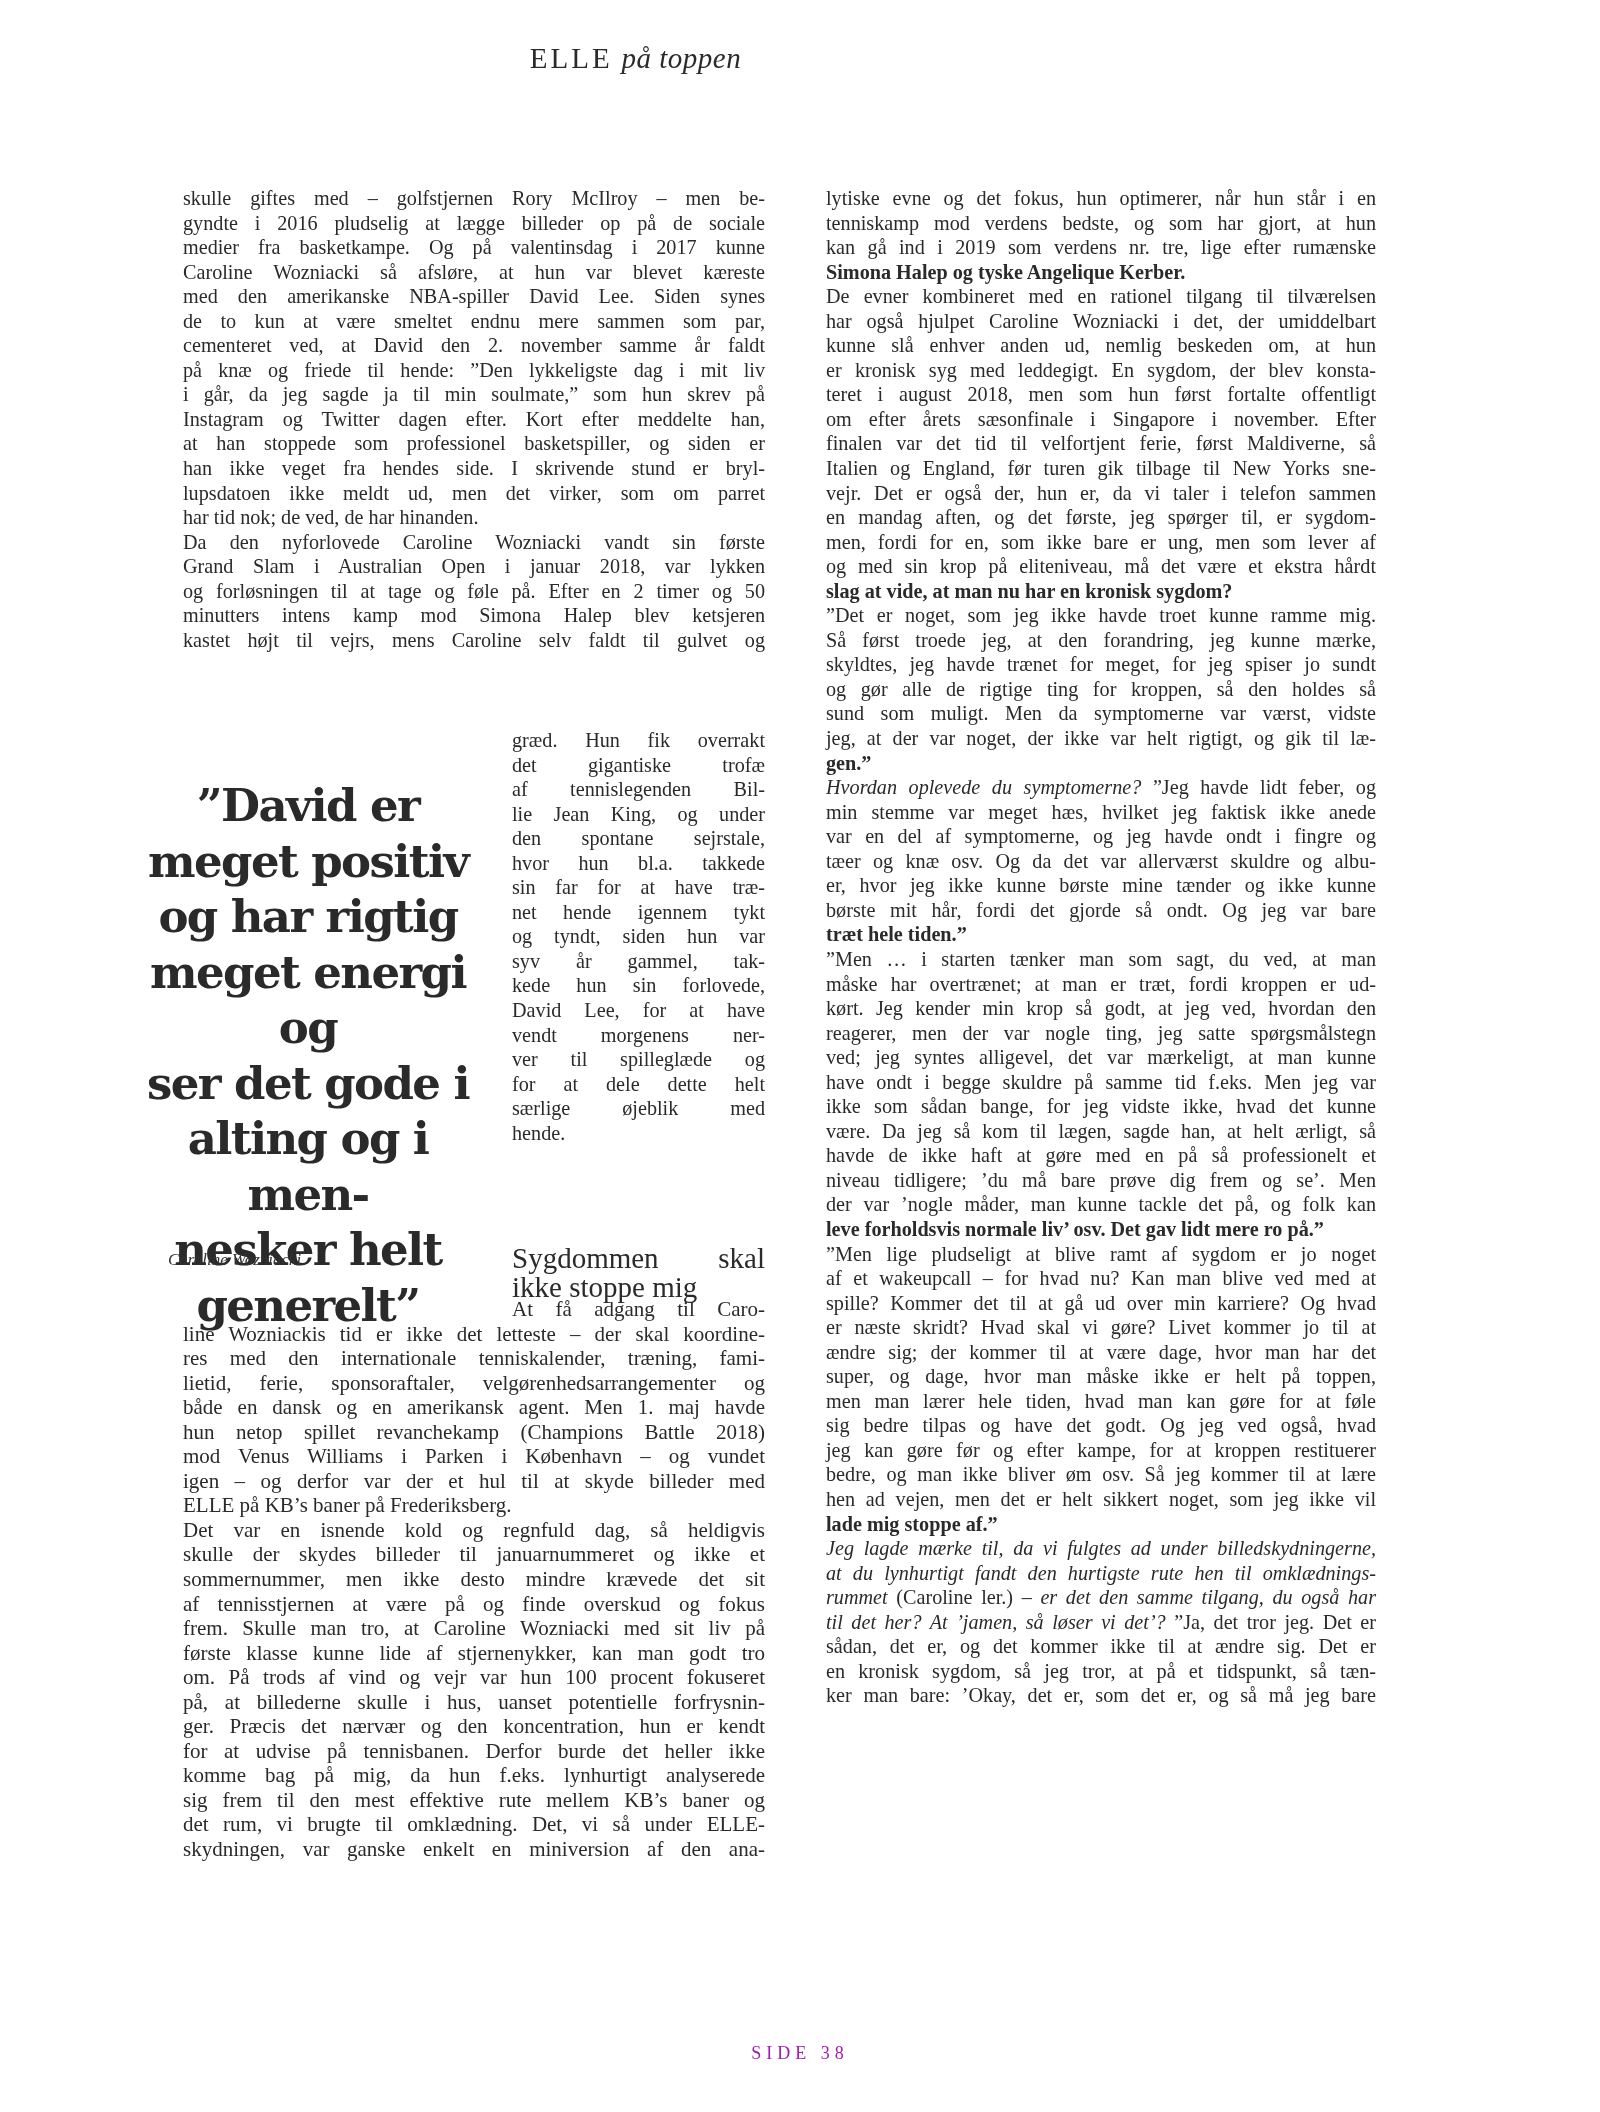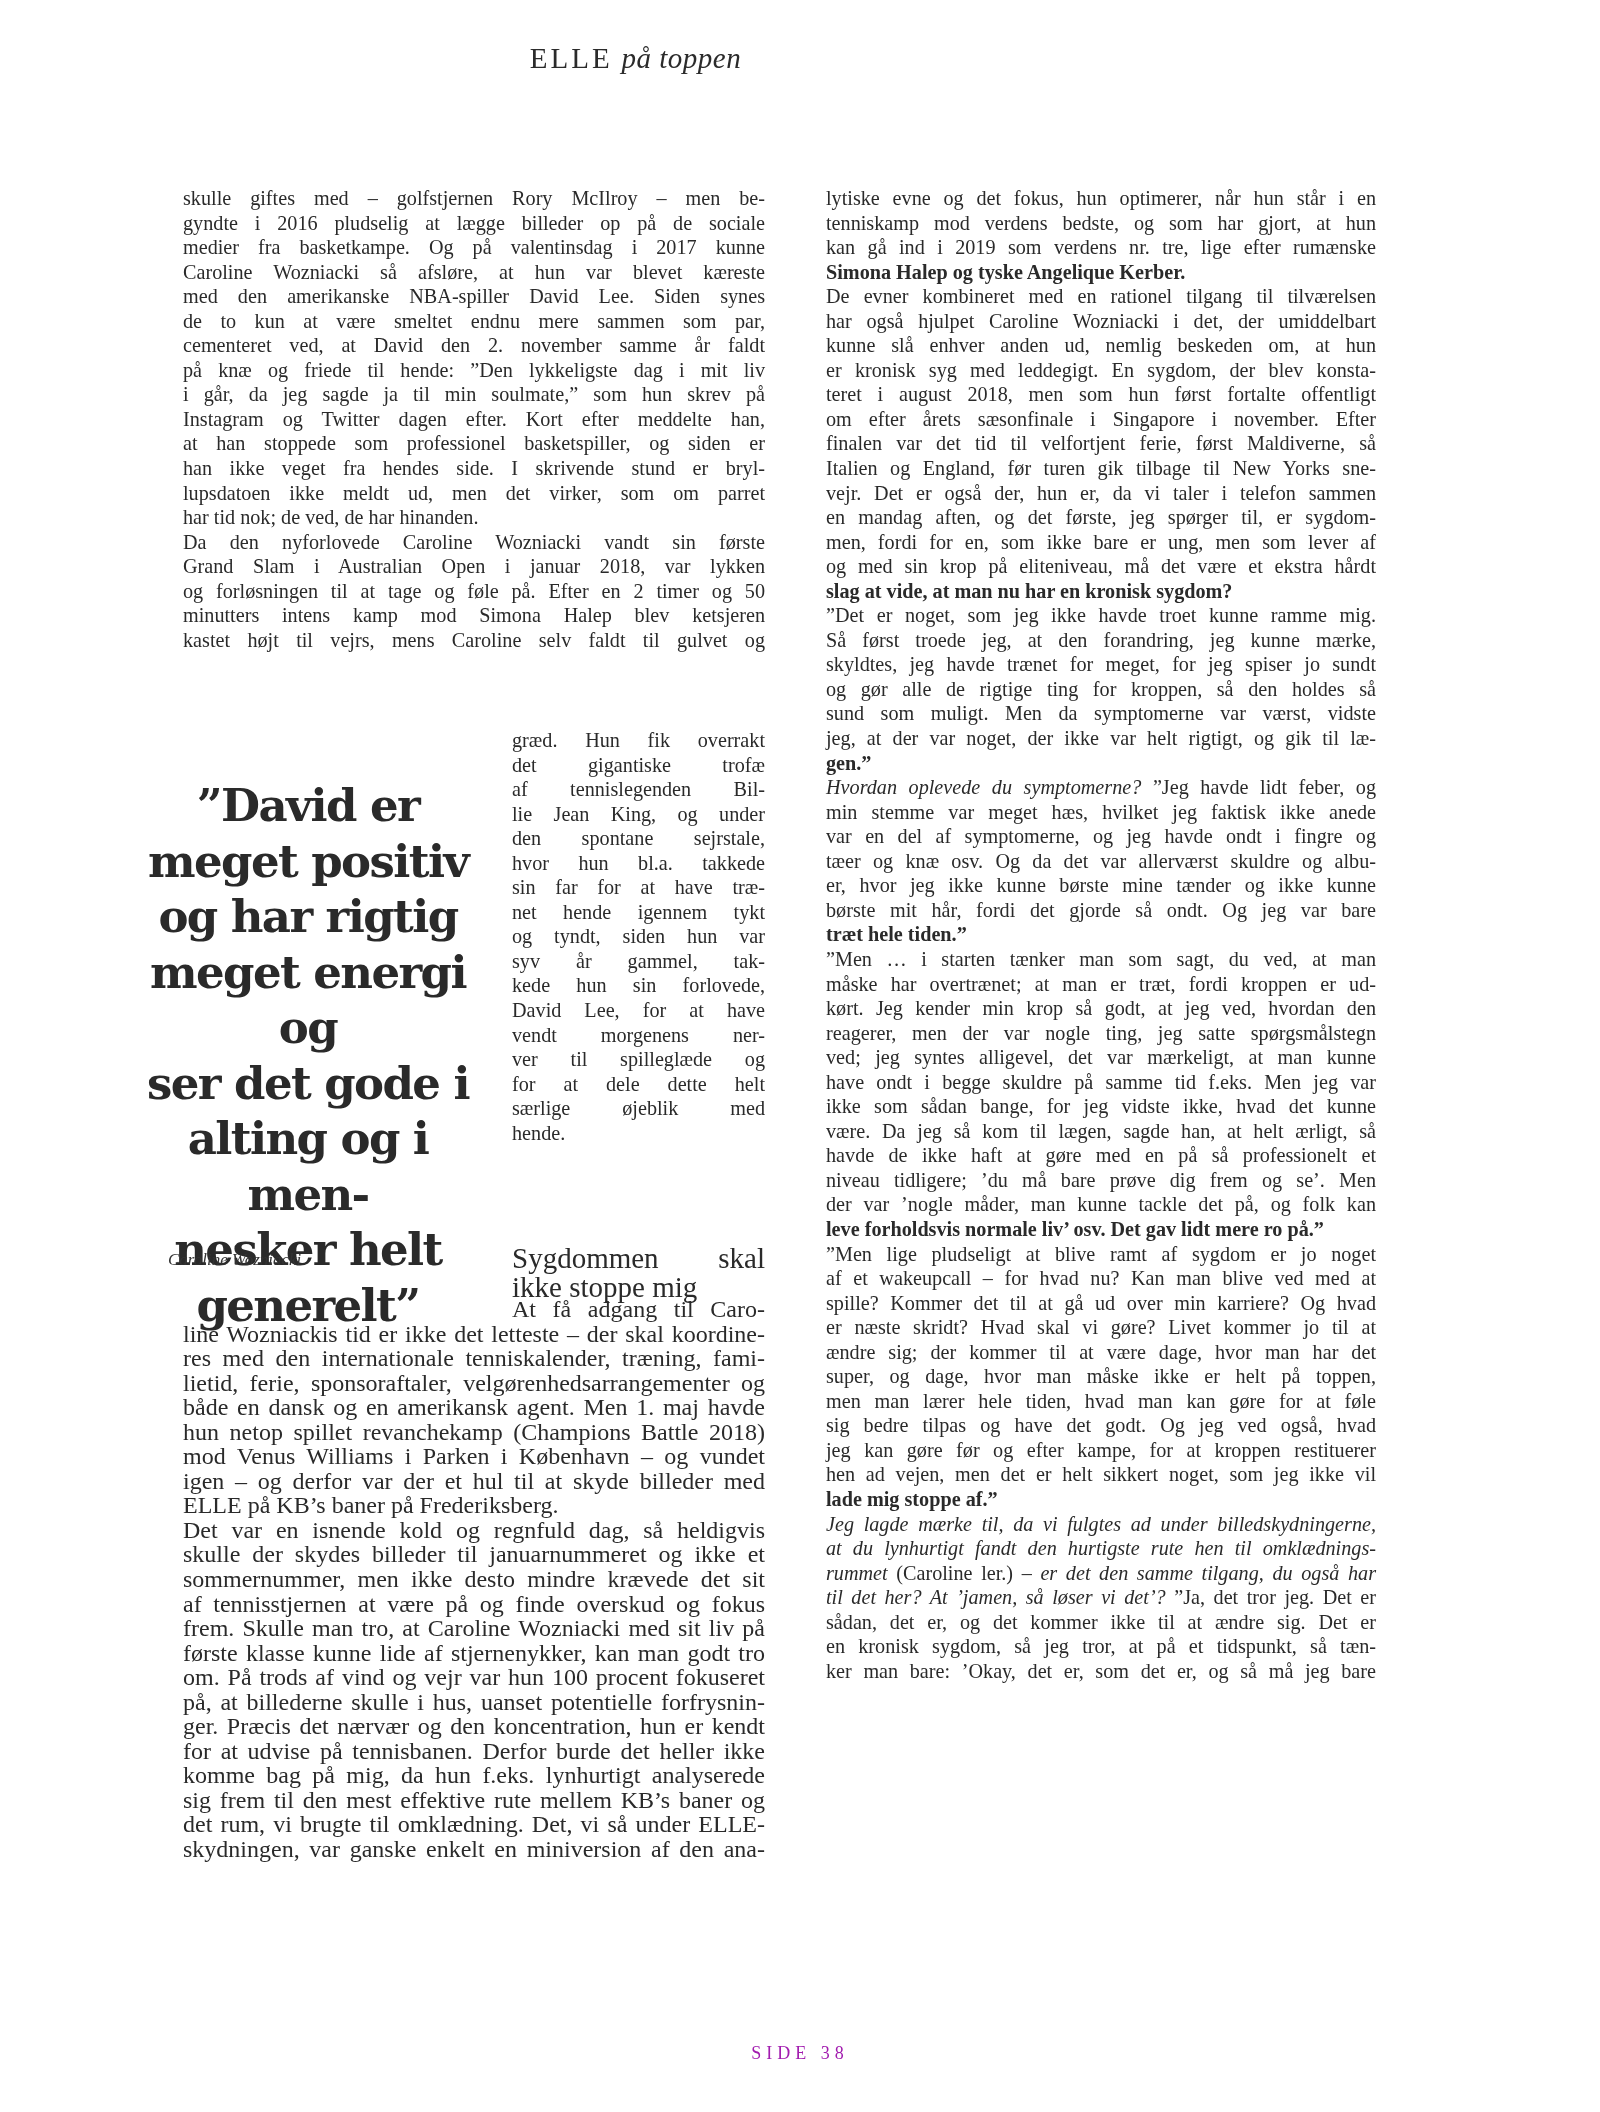--- a/index.html
+++ b/index.html
@@ -19,21 +19,21 @@
   .narrow .ln.last { text-align-last:left; }
   .pullquote { position:absolute; left:128px; top:778px; width:360px; text-align:center;
                font-family:"DejaVu Serif","Liberation Serif",serif; font-weight:bold;
                font-size:45px; line-height:55.5px; color:#2a2a2a; letter-spacing:-1.6px; }
   .pullquote .ln { display:block; }
   .attribution { position:absolute; left:168px; top:1250px; width:230px; text-align:left;
                  font-style:italic; font-size:17px; color:#333; }
   .subhead { position:absolute; left:512px; top:1244px; width:253px; font-size:29px; line-height:29px; color:#2a2a2a; }
   .subhead .ln { display:block; white-space:nowrap; }
   .subhead .ln.j { text-align:justify; text-align-last:justify; }
-  .col-left2 { position:absolute; left:183px; top:1297px; width:582px; font-size:24px; line-height:24.55px; }
+  .col-left2 { position:absolute; left:183px; top:1297px; width:582px; font-size:21px; line-height:24.55px; }
   .col-left2 .ln { display:block; text-align:justify; text-align-last:justify; white-space:nowrap; }
   .col-left2 .ln.last { text-align-last:left; }
   .col-left2 .ln.indent { padding-left:329px; }
   .col-left-top .ln { display:block; text-align:justify; text-align-last:justify; white-space:nowrap; }
   .col-left-top .ln.last { text-align-last:left; }
   .col-right .ln { display:block; text-align:justify; text-align-last:justify; white-space:nowrap; }
   .col-right .ln.last { text-align-last:left;font-weight:bold; }
   .it { font-style:italic; }
   .footer { position:absolute; top:2043px; left:0; width:1600px; text-align:center;
             font-size:18px; letter-spacing:5px; color:#a21caf; }
@@ -177,20 +177,21 @@
     <span class="ln last">leve forholdsvis normale liv’ osv. Det gav lidt mere ro på.”</span>
     <span class="ln">”Men lige pludseligt at blive ramt af sygdom er jo noget</span>
     <span class="ln">af et wakeupcall – for hvad nu? Kan man blive ved med at</span>
     <span class="ln">spille? Kommer det til at gå ud over min karriere? Og hvad</span>
     <span class="ln">er næste skridt? Hvad skal vi gøre? Livet kommer jo til at</span>
     <span class="ln">ændre sig; der kommer til at være dage, hvor man har det</span>
     <span class="ln">super, og dage, hvor man måske ikke er helt på toppen,</span>
     <span class="ln">men man lærer hele tiden, hvad man kan gøre for at føle</span>
     <span class="ln">sig bedre tilpas og have det godt. Og jeg ved også, hvad</span>
     <span class="ln">jeg kan gøre før og efter kampe, for at kroppen restituerer</span>
+    <span class="ln">bedre, og man ikke bliver øm osv. Så jeg kommer til at lære</span>
     <span class="ln">hen ad vejen, men det er helt sikkert noget, som jeg ikke vil</span>
     <span class="ln last">lade mig stoppe af.”</span>
     <span class="ln it">Jeg lagde mærke til, da vi fulgtes ad under billedskydningerne,</span>
     <span class="ln it">at du lynhurtigt fandt den hurtigste rute hen til omklædnings-</span>
     <span class="ln"><span class="it">rummet </span><span>(Caroline ler.) </span><span class="it">– er det den samme tilgang, du også har</span></span>
     <span class="ln"><span class="it">til det her? At ’jamen, så løser vi det’? </span><span>”Ja, det tror jeg. Det er</span></span>
     <span class="ln">sådan, det er, og det kommer ikke til at ændre sig. Det er</span>
     <span class="ln">en kronisk sygdom, så jeg tror, at på et tidspunkt, så tæn-</span>
     <span class="ln">ker man bare: ’Okay, det er, som det er, og så må jeg bare</span>
   </div>

